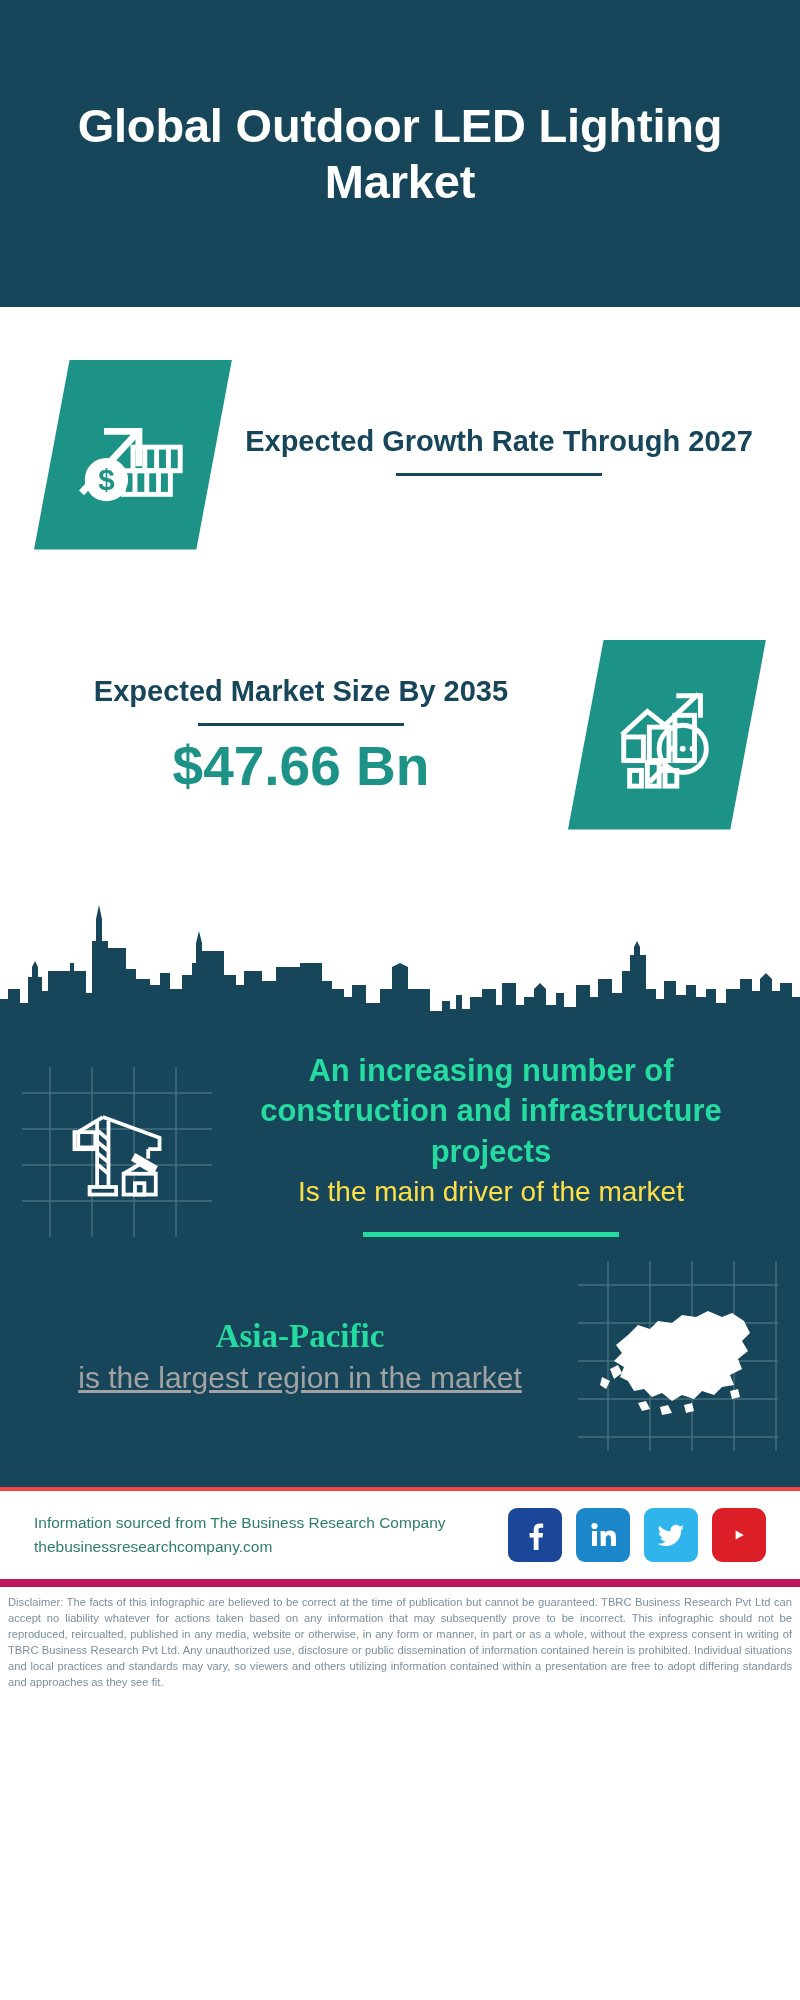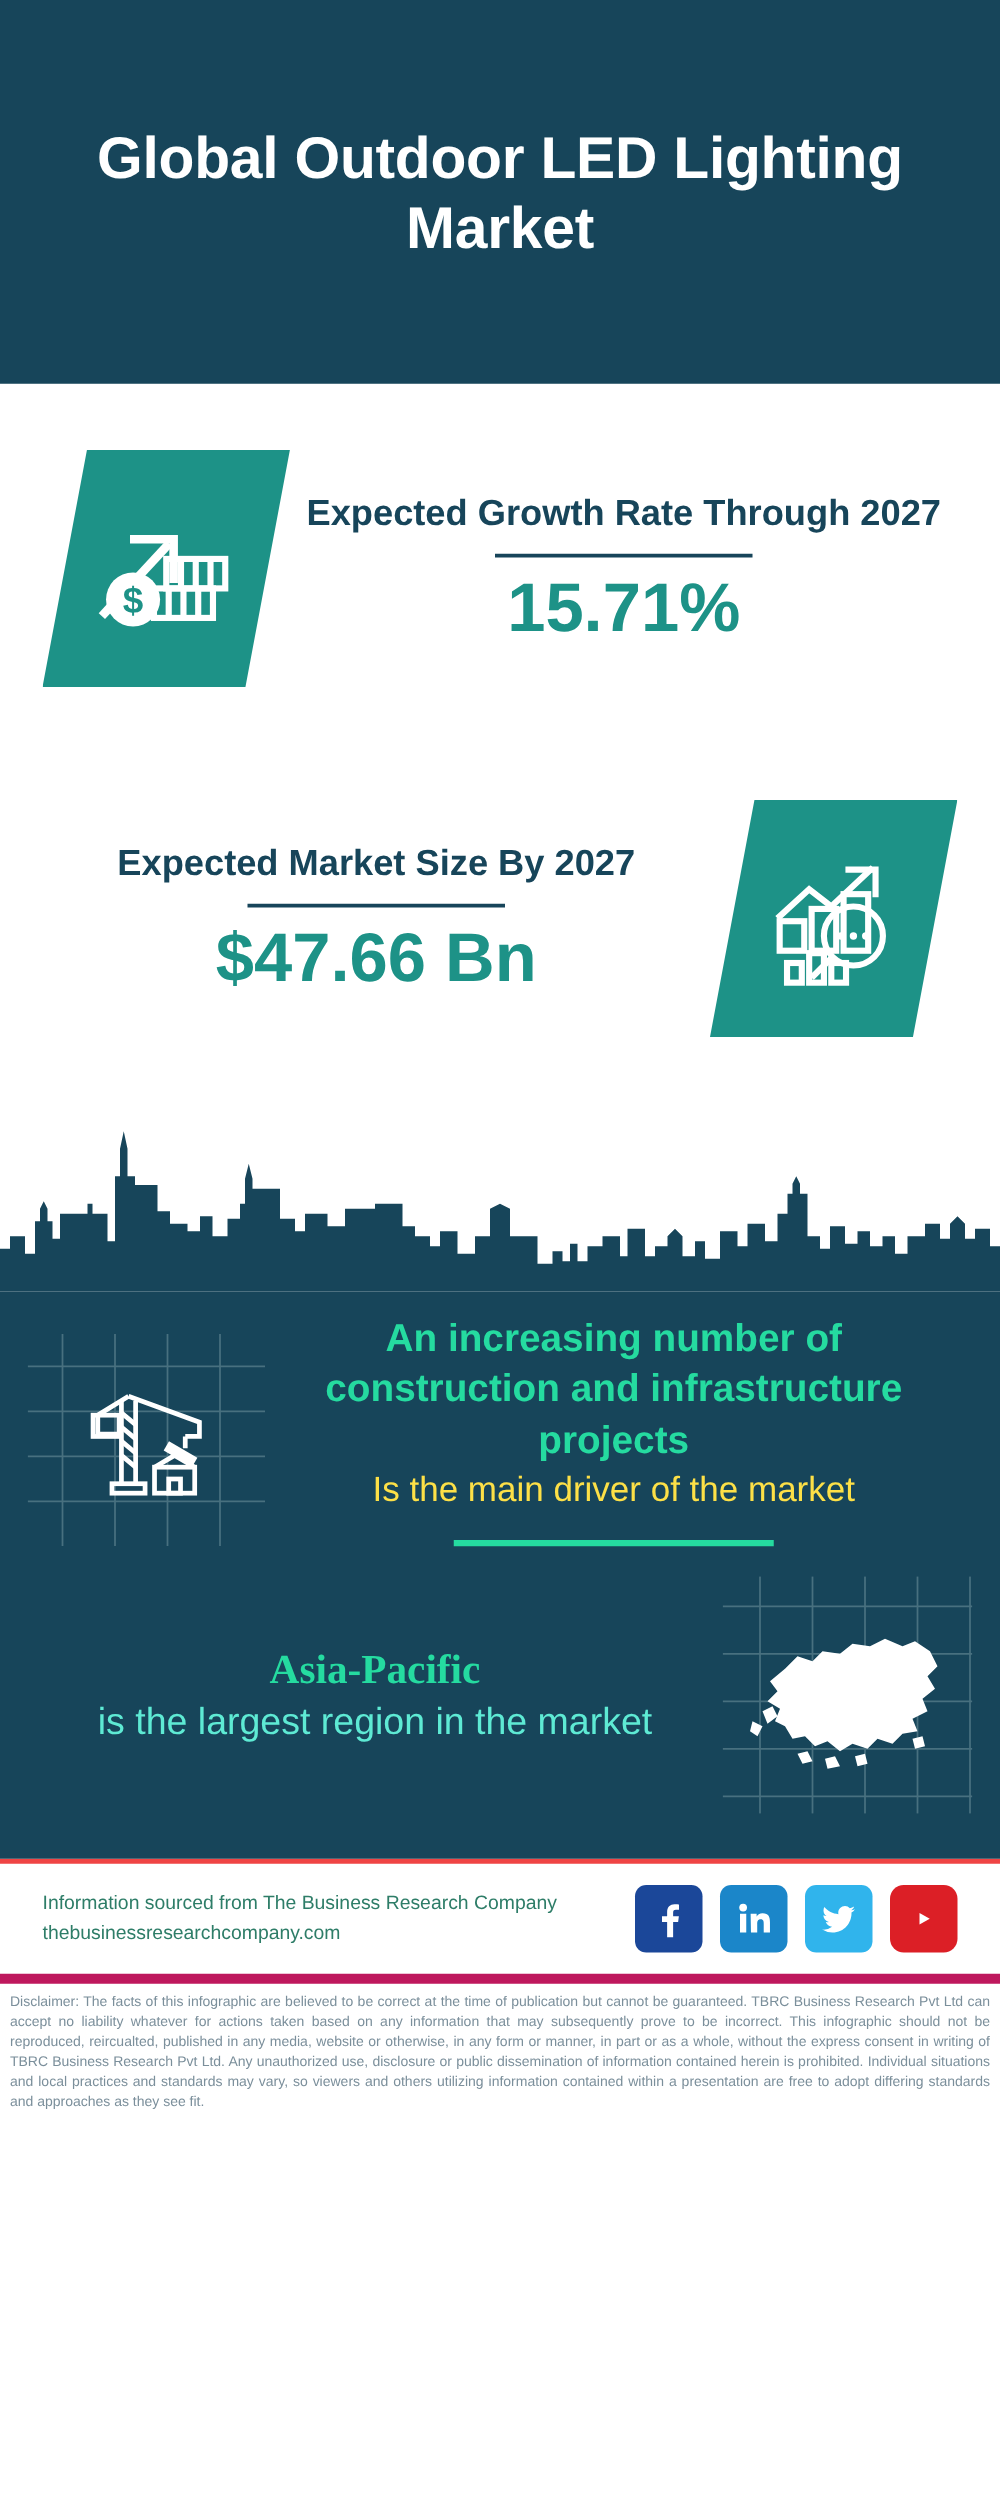--- a/index.html
+++ b/index.html
@@ -119,22 +119,22 @@
   .region-row {
     display:flex; align-items:center;
     padding:24px 22px 10px 22px;
   }
   .region-text { flex:1 1 auto; text-align:center; }
   .region-head {
     color:#25dba0;
     font-size:33px; font-weight:bold; line-height:1.3;font-family:Liberation Serif, serif;
   }
   .region-sub {
-    color:#5eead4;
-    font-size:30px; line-height:1.32;
+    color:#a3a3a3;
+    font-size:30px; line-height:1.32;text-decoration:underline;
   }
   .map-icon {
     width:200px; height:190px;
     position:relative; flex:0 0 auto; overflow:hidden;
   }
   .map-icon .gridlines { position:absolute; inset:0; }
   .map-icon .glyph { position:absolute; inset:0; display:flex; align-items:center; justify-content:center; }
   .map-icon .glyph svg { width:160px; height:130px; }
 
   
@@ -198,27 +198,26 @@
             <line x1="86" y1="76" x2="86" y2="100"></line>
           </g>
           <circle cx="33" cy="85" r="22" fill="#ffffff"></circle>
           <text x="33" y="96" font-family="Liberation Sans, sans-serif" font-size="30" font-weight="bold" fill="#1d9287" text-anchor="middle">$</text>
         </svg>
       </div>
     </div>
     <div class="stat-text">
       <div class="stat-label">Expected Growth Rate Through 2027</div>
       <div class="stat-rule"></div>
-      <div class="stat-value">15.71%</div>
     </div>
   </div>
 
   <div class="stat-row row2">
     <div class="stat-text">
-      <div class="stat-label">Expected Market Size By 2027</div>
+      <div class="stat-label">Expected Market Size By 2035</div>
       <div class="stat-rule"></div>
       <div class="stat-value">$47.66 Bn</div>
     </div>
     <div class="para-icon">
       <div class="para-shape"></div>
       <div class="para-inner">
         <svg viewBox="0 0 120 120" aria-hidden="true">
           <g fill="none" stroke="#ffffff" stroke-width="5" stroke-linecap="square">
             <path d="M16 58 L40 36 L58 50 L90 20"></path>
             <path d="M72 20 L94 20 L94 40" stroke-linejoin="miter"></path>

